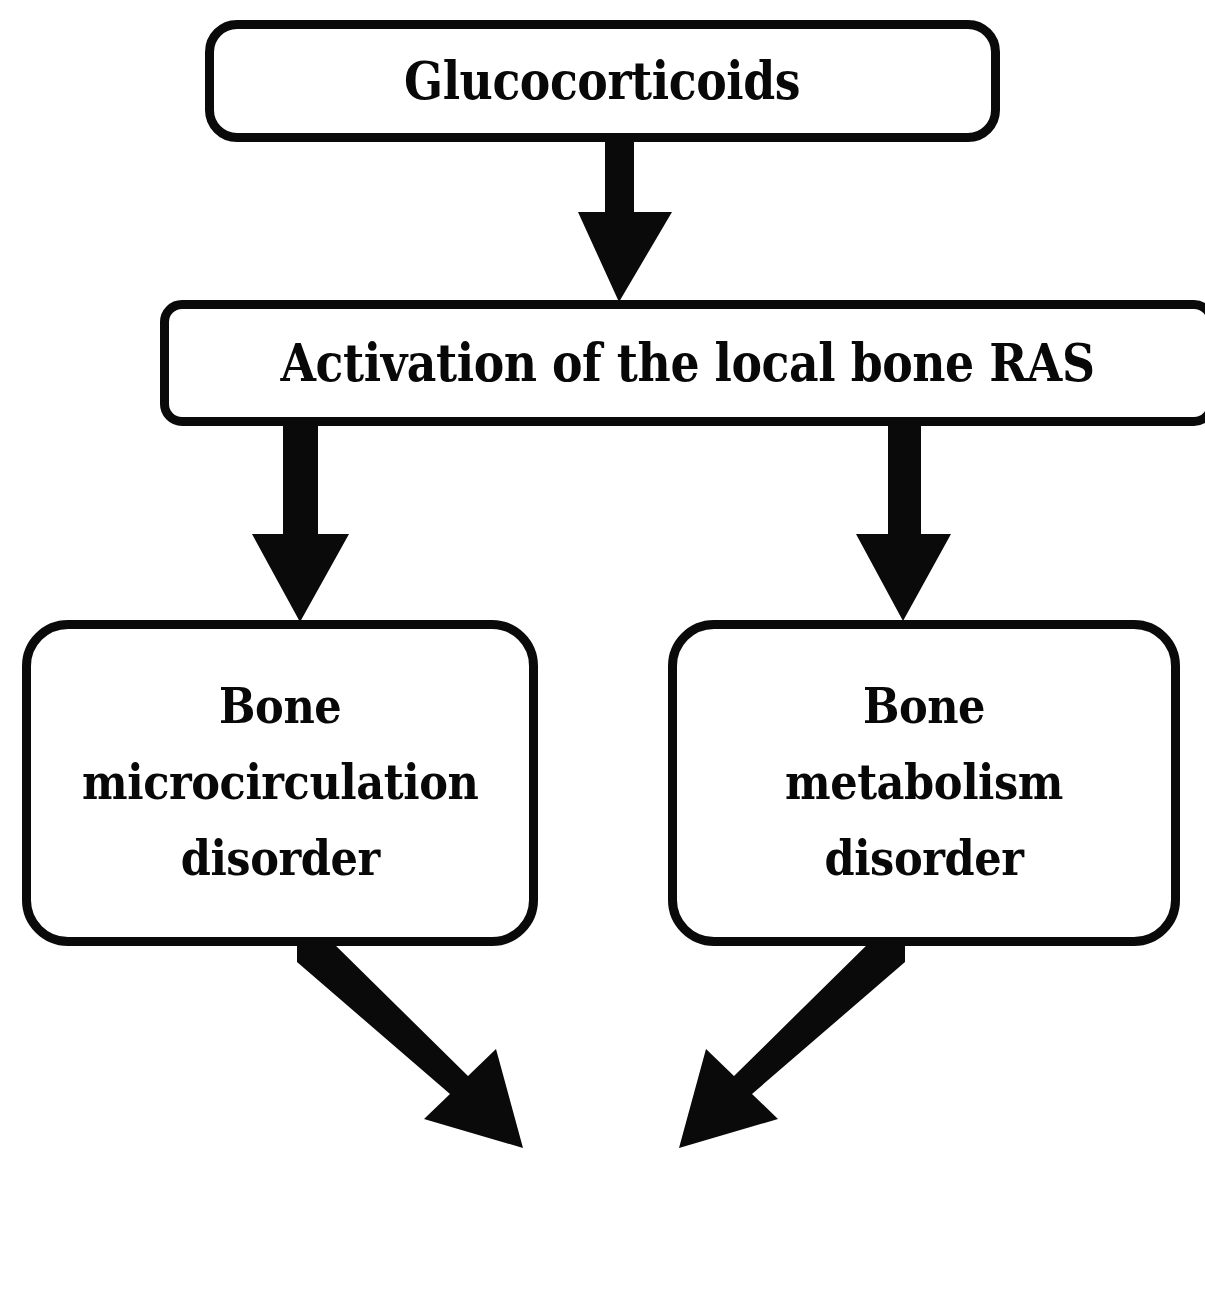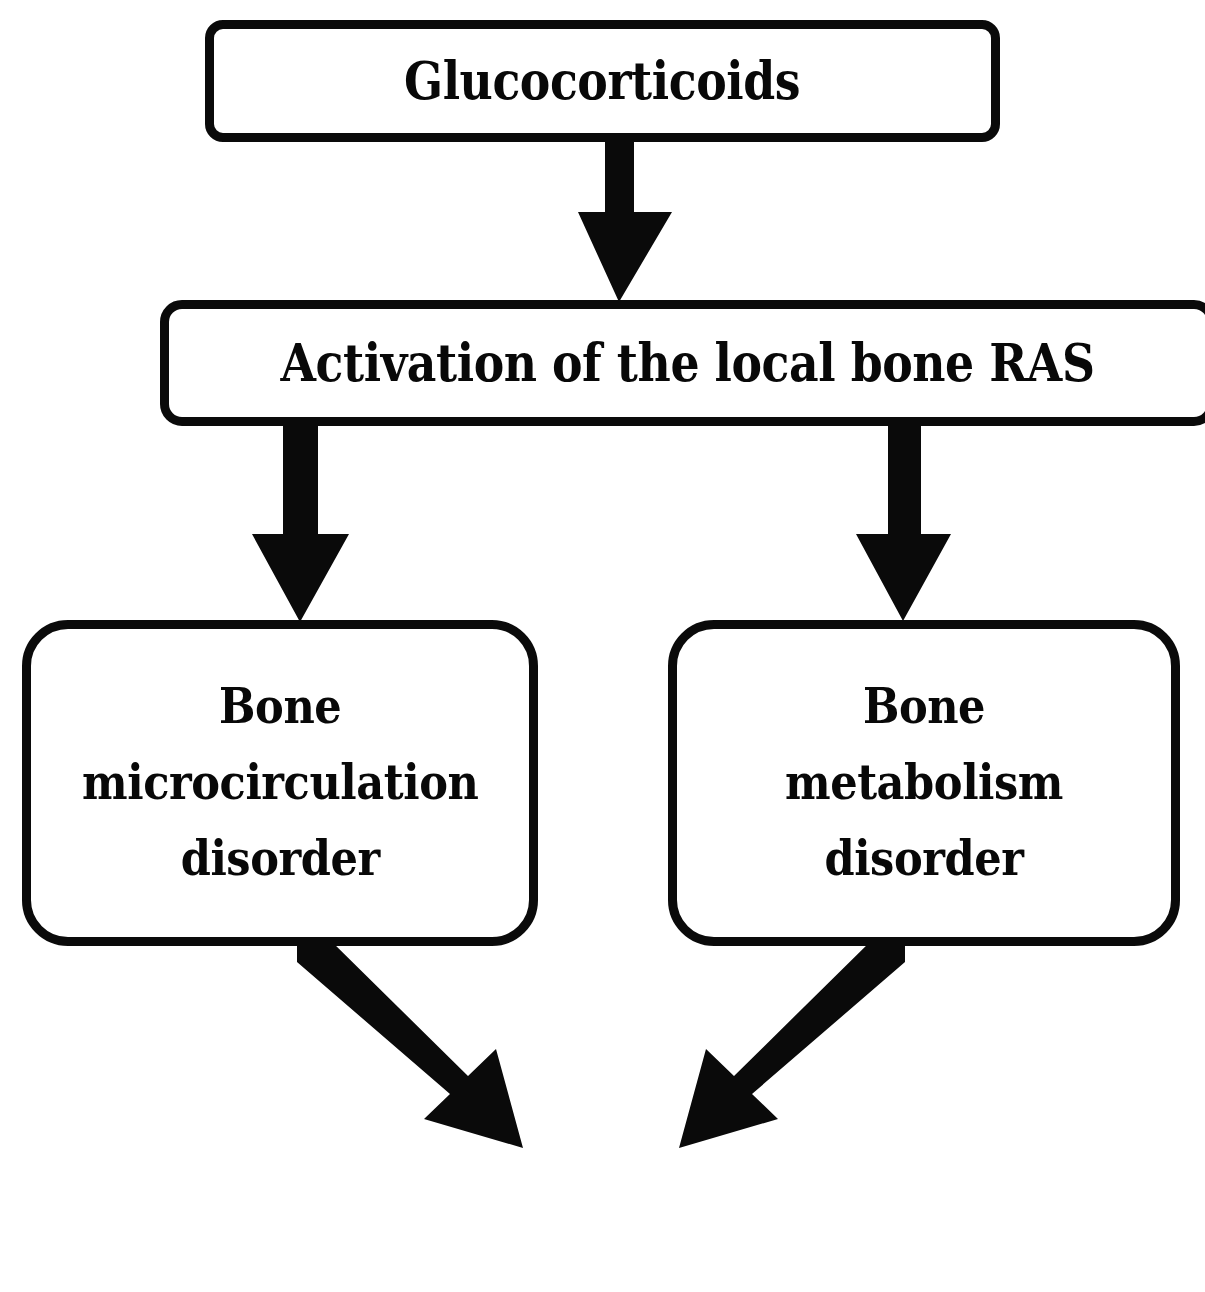--- a/index.html
+++ b/index.html
@@ -32,21 +32,21 @@
     color: #080808;
     letter-spacing: -0.5px;
     line-height: 1.55;
     transform: scaleX(0.88);
     white-space: pre-line;
   }
 
   
   #node-glucocorticoids {
     left: 205px; top: 20px; width: 795px; height: 122px;
-    border-radius: 18px;
+    border-radius: 32px;
   }
   #node-glucocorticoids .node-label { font-size: 52px; }
 
   #node-ras {
     left: 160px; top: 300px; width: 1056px; height: 126px;
     border-radius: 22px;
   }
   #node-ras .node-label { font-size: 52px; }
 
   #node-microcirculation {

